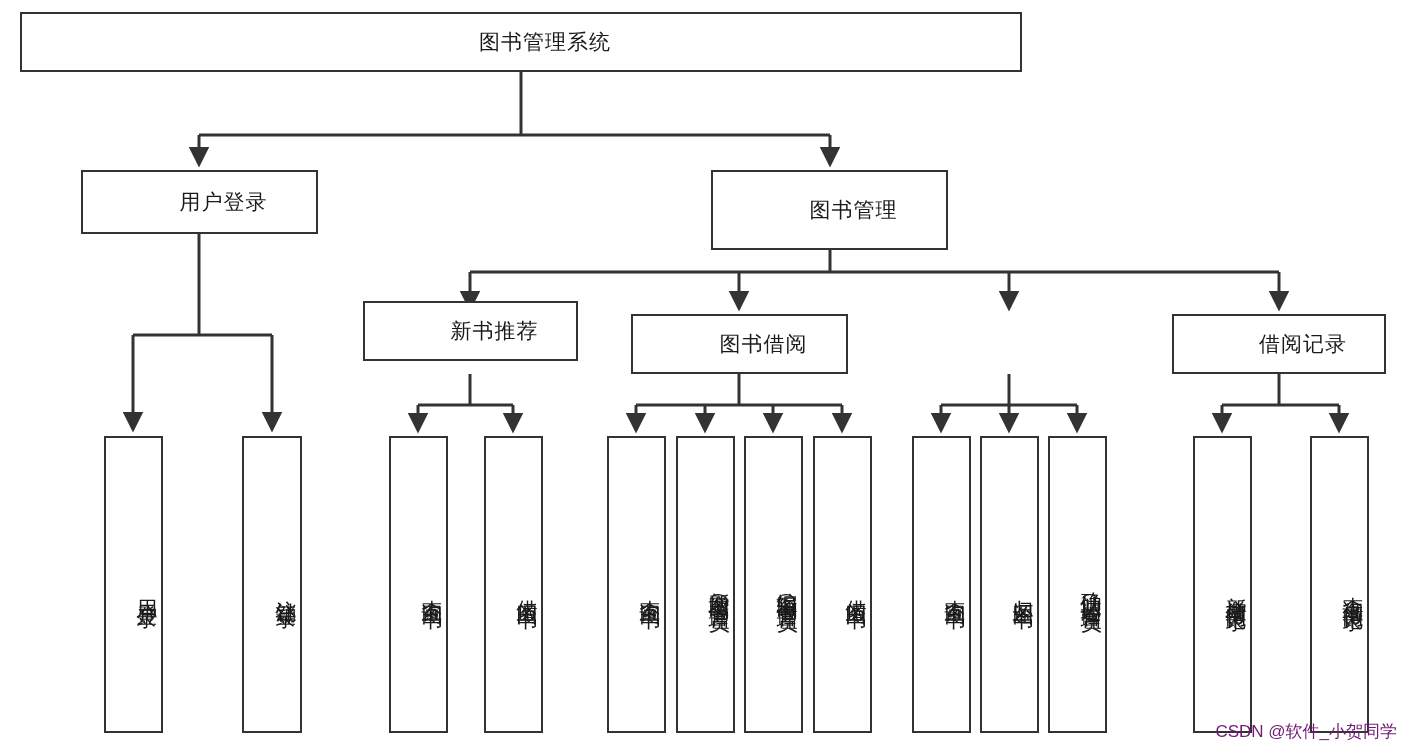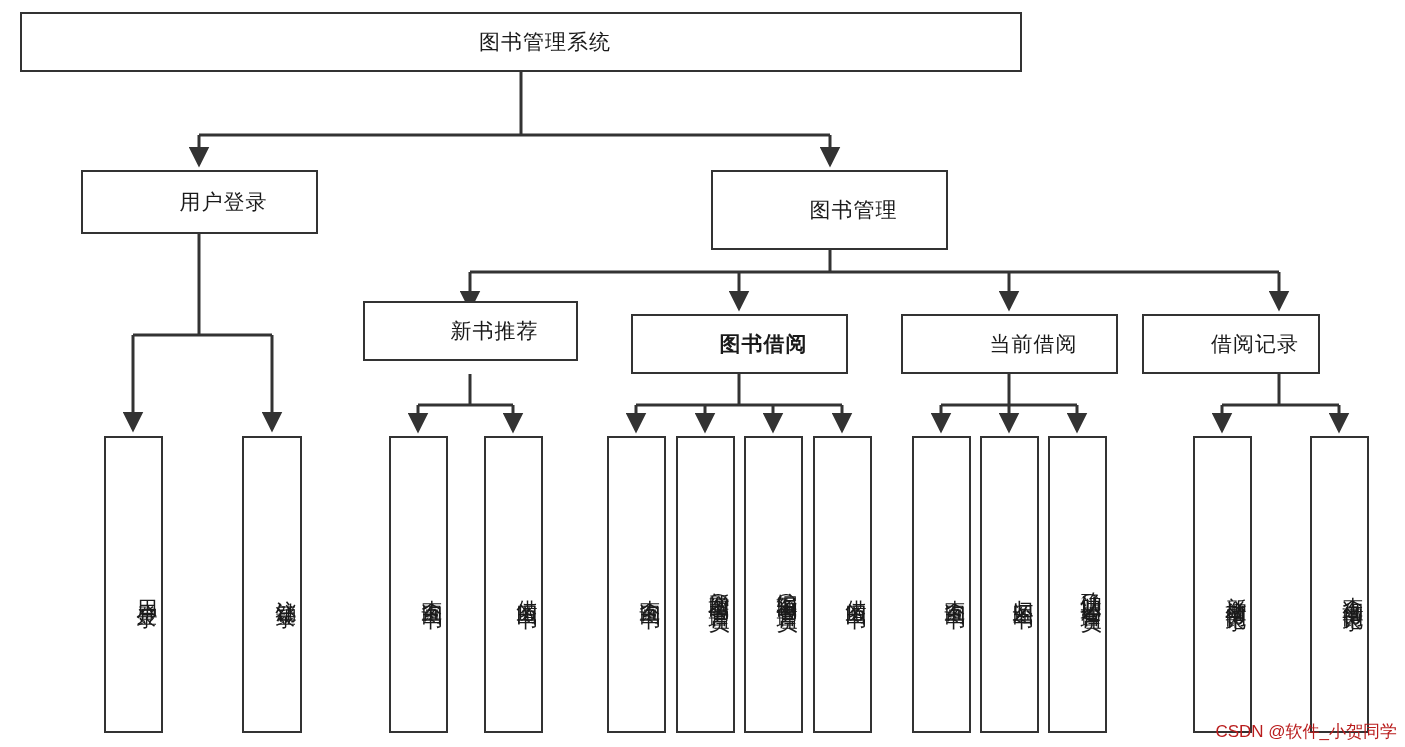--- a/index.html
+++ b/index.html
@@ -50,21 +50,21 @@
     padding-top: 8px;
     align-items: flex-start;
     justify-content: center;
     white-space: nowrap;
   }
   .watermark {
     position: absolute;
     right: 8px;
     bottom: 4px;
     font-size: 17px;
-    color: #b91c1c;
+    color: #701a75;
     white-space: nowrap;
     letter-spacing: 0px;
   }
 </style>
 </head>
 <body>
 
 <div id="diagram-root">
 
   <svg class="diagram" viewBox="0 0 1405 747">
@@ -119,25 +119,24 @@
   </svg>
 
   <div class="node-box node-horizontal" style="left:20px; top:12px; width:1002px; height:60px;">图书管理系统</div>
 
   <div class="node-box node-horizontal" style="left:81px; top:170px; width:237px; height:64px;">用户登录</div>
 
   <div class="node-box node-horizontal" style="left:711px; top:170px; width:237px; height:80px;">图书管理</div>
 
   <div class="node-box node-horizontal" style="left:363px; top:301px; width:215px; height:60px;">新书推荐</div>
 
-  <div class="node-box node-horizontal" style="left:631px; top:314px; width:217px; height:60px;font-weight:bold;">图书借阅</div>
+  <div class="node-box node-horizontal" style="left:631px; top:314px; width:217px; height:60px;">图书借阅</div>
 
-  <div class="node-box node-horizontal" style="left:901px; top:314px; width:217px; height:60px;">当前借阅</div>
 
-  <div class="node-box node-horizontal" style="left:1142px; top:314px; width:178px; height:60px;">借阅记录</div>
+  <div class="node-box node-horizontal" style="left:1172px; top:314px; width:214px; height:60px;">借阅记录</div>
 
   <div class="node-box node-vertical" style="left:104px; top:436px; width:59px; height:297px;">用户登录</div>
 
   <div class="node-box node-vertical" style="left:242px; top:436px; width:60px; height:297px;">注销登录</div>
 
   <div class="node-box node-vertical" style="left:389px; top:436px; width:59px; height:297px;">查询图书</div>
 
   <div class="node-box node-vertical" style="left:484px; top:436px; width:59px; height:297px;">借阅图书</div>
 
   <div class="node-box node-vertical" style="left:607px; top:436px; width:59px; height:297px;">查询图书</div>

